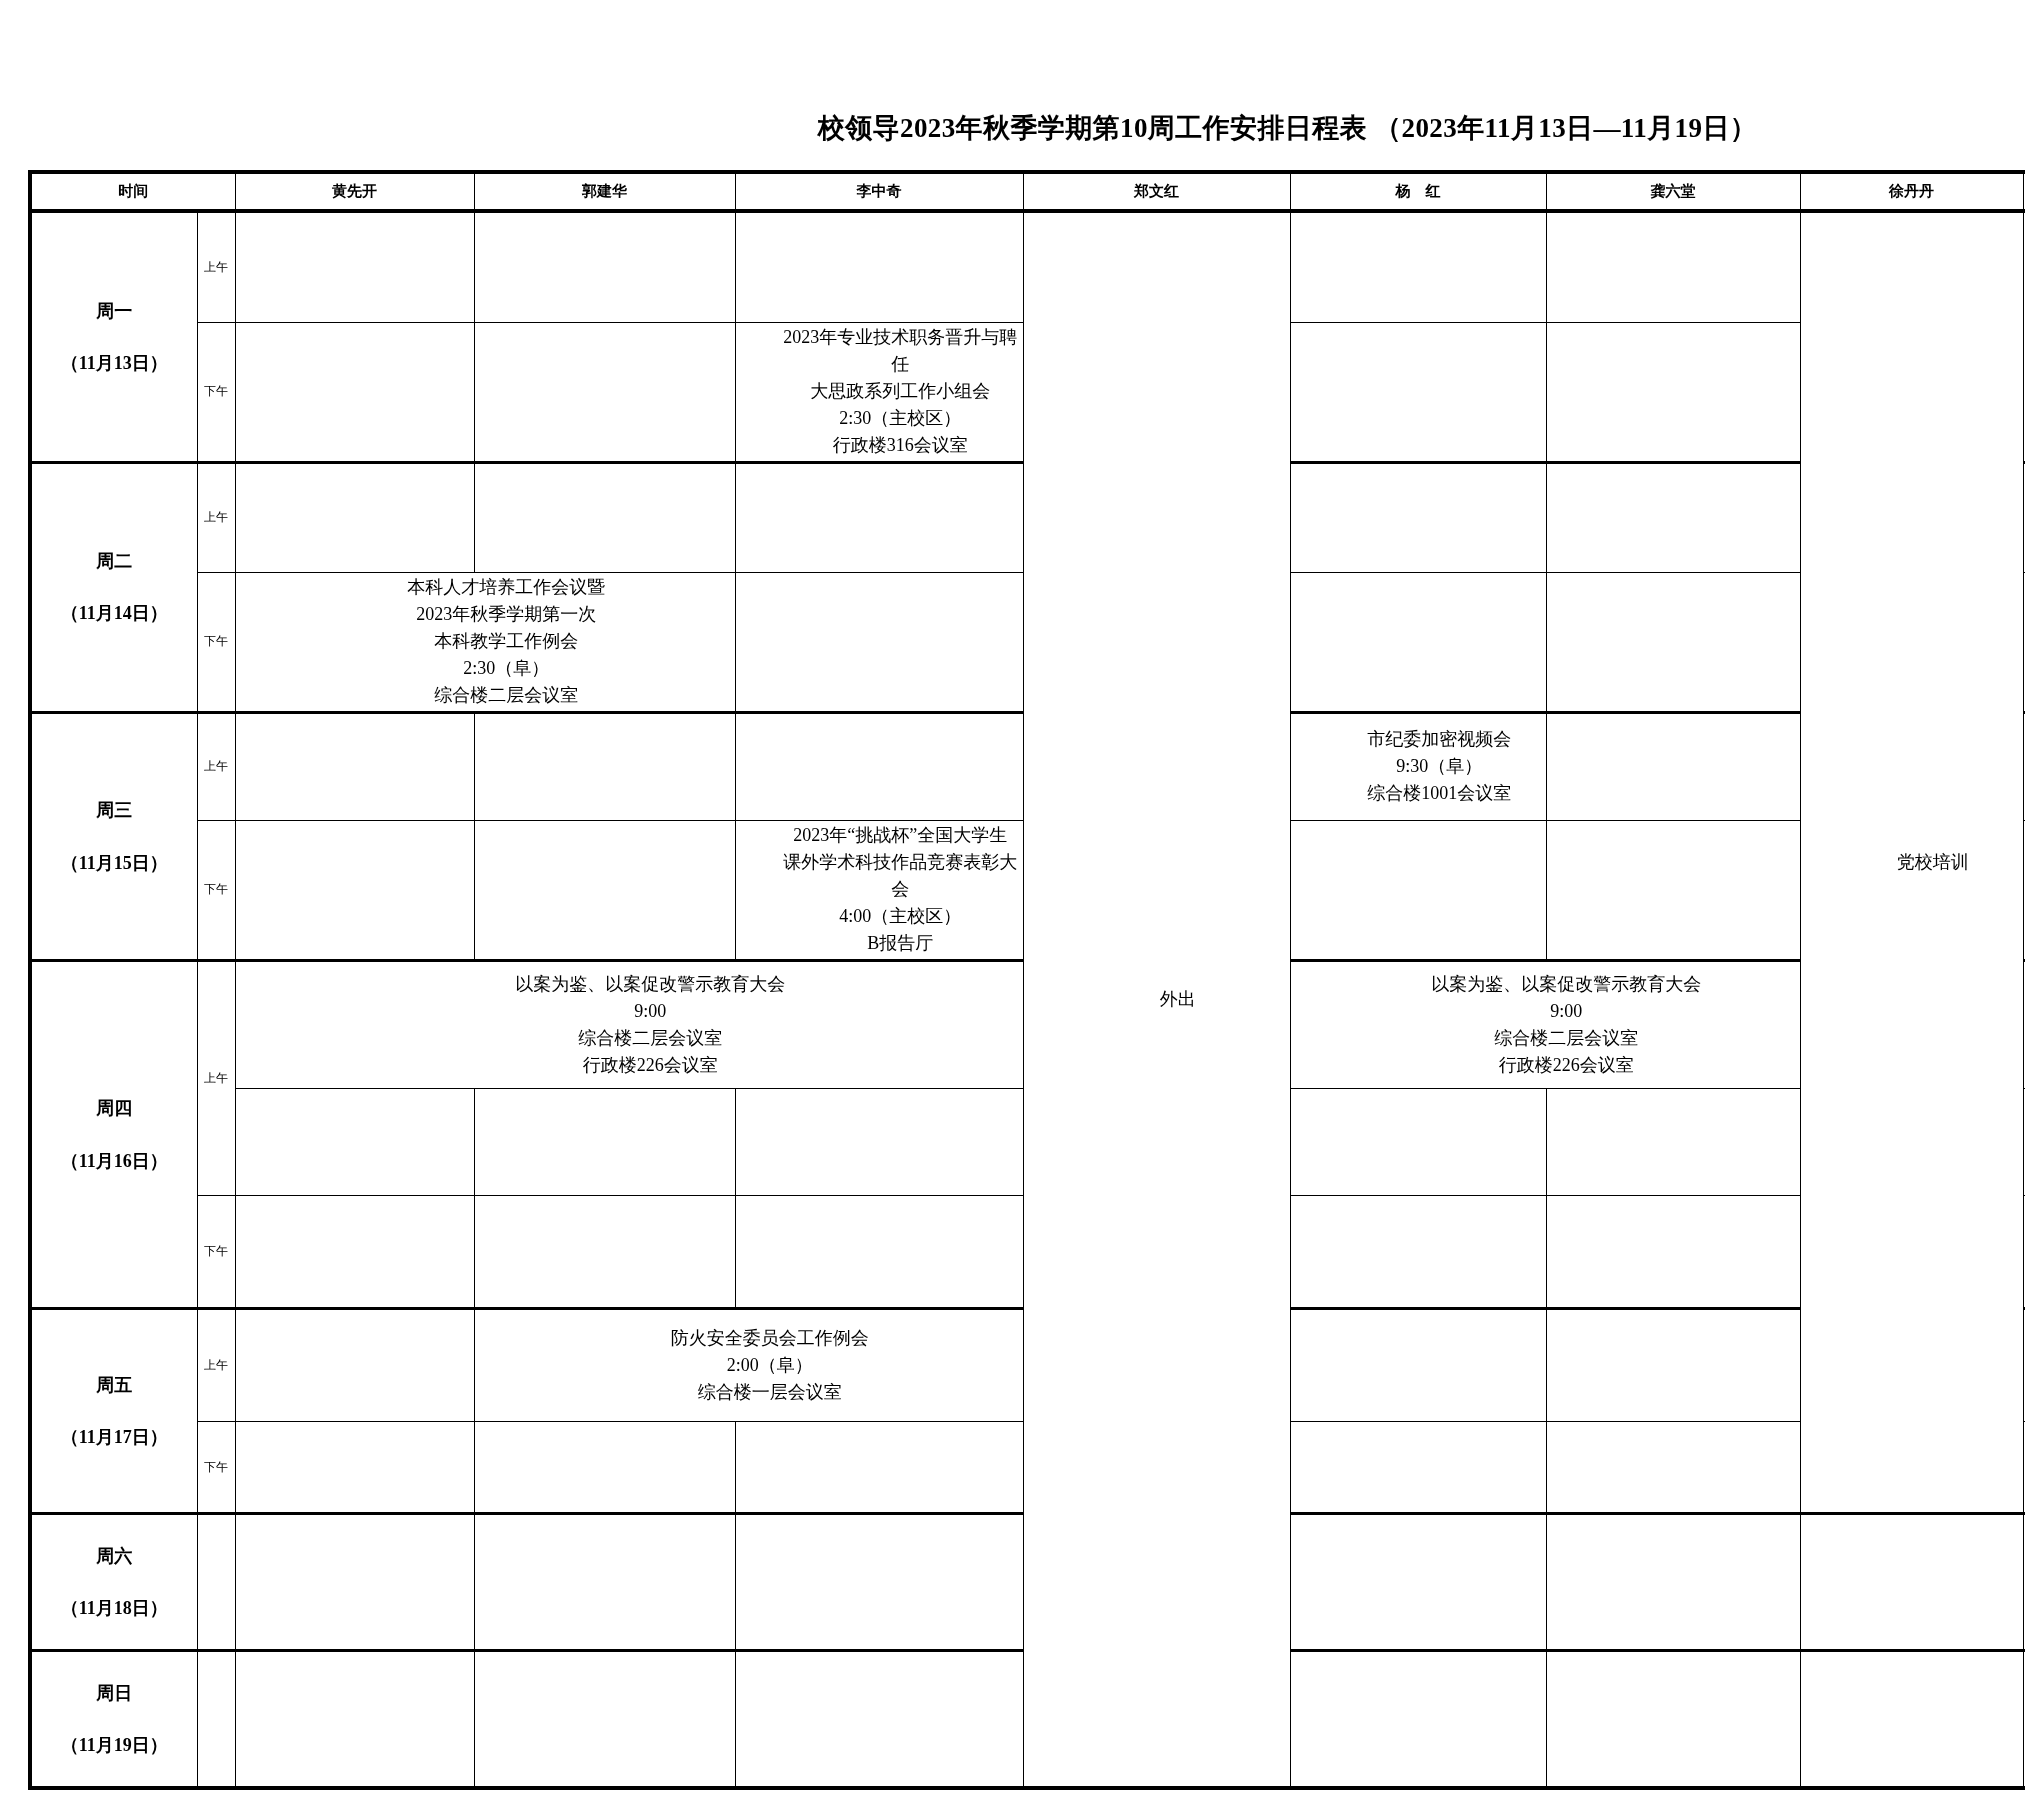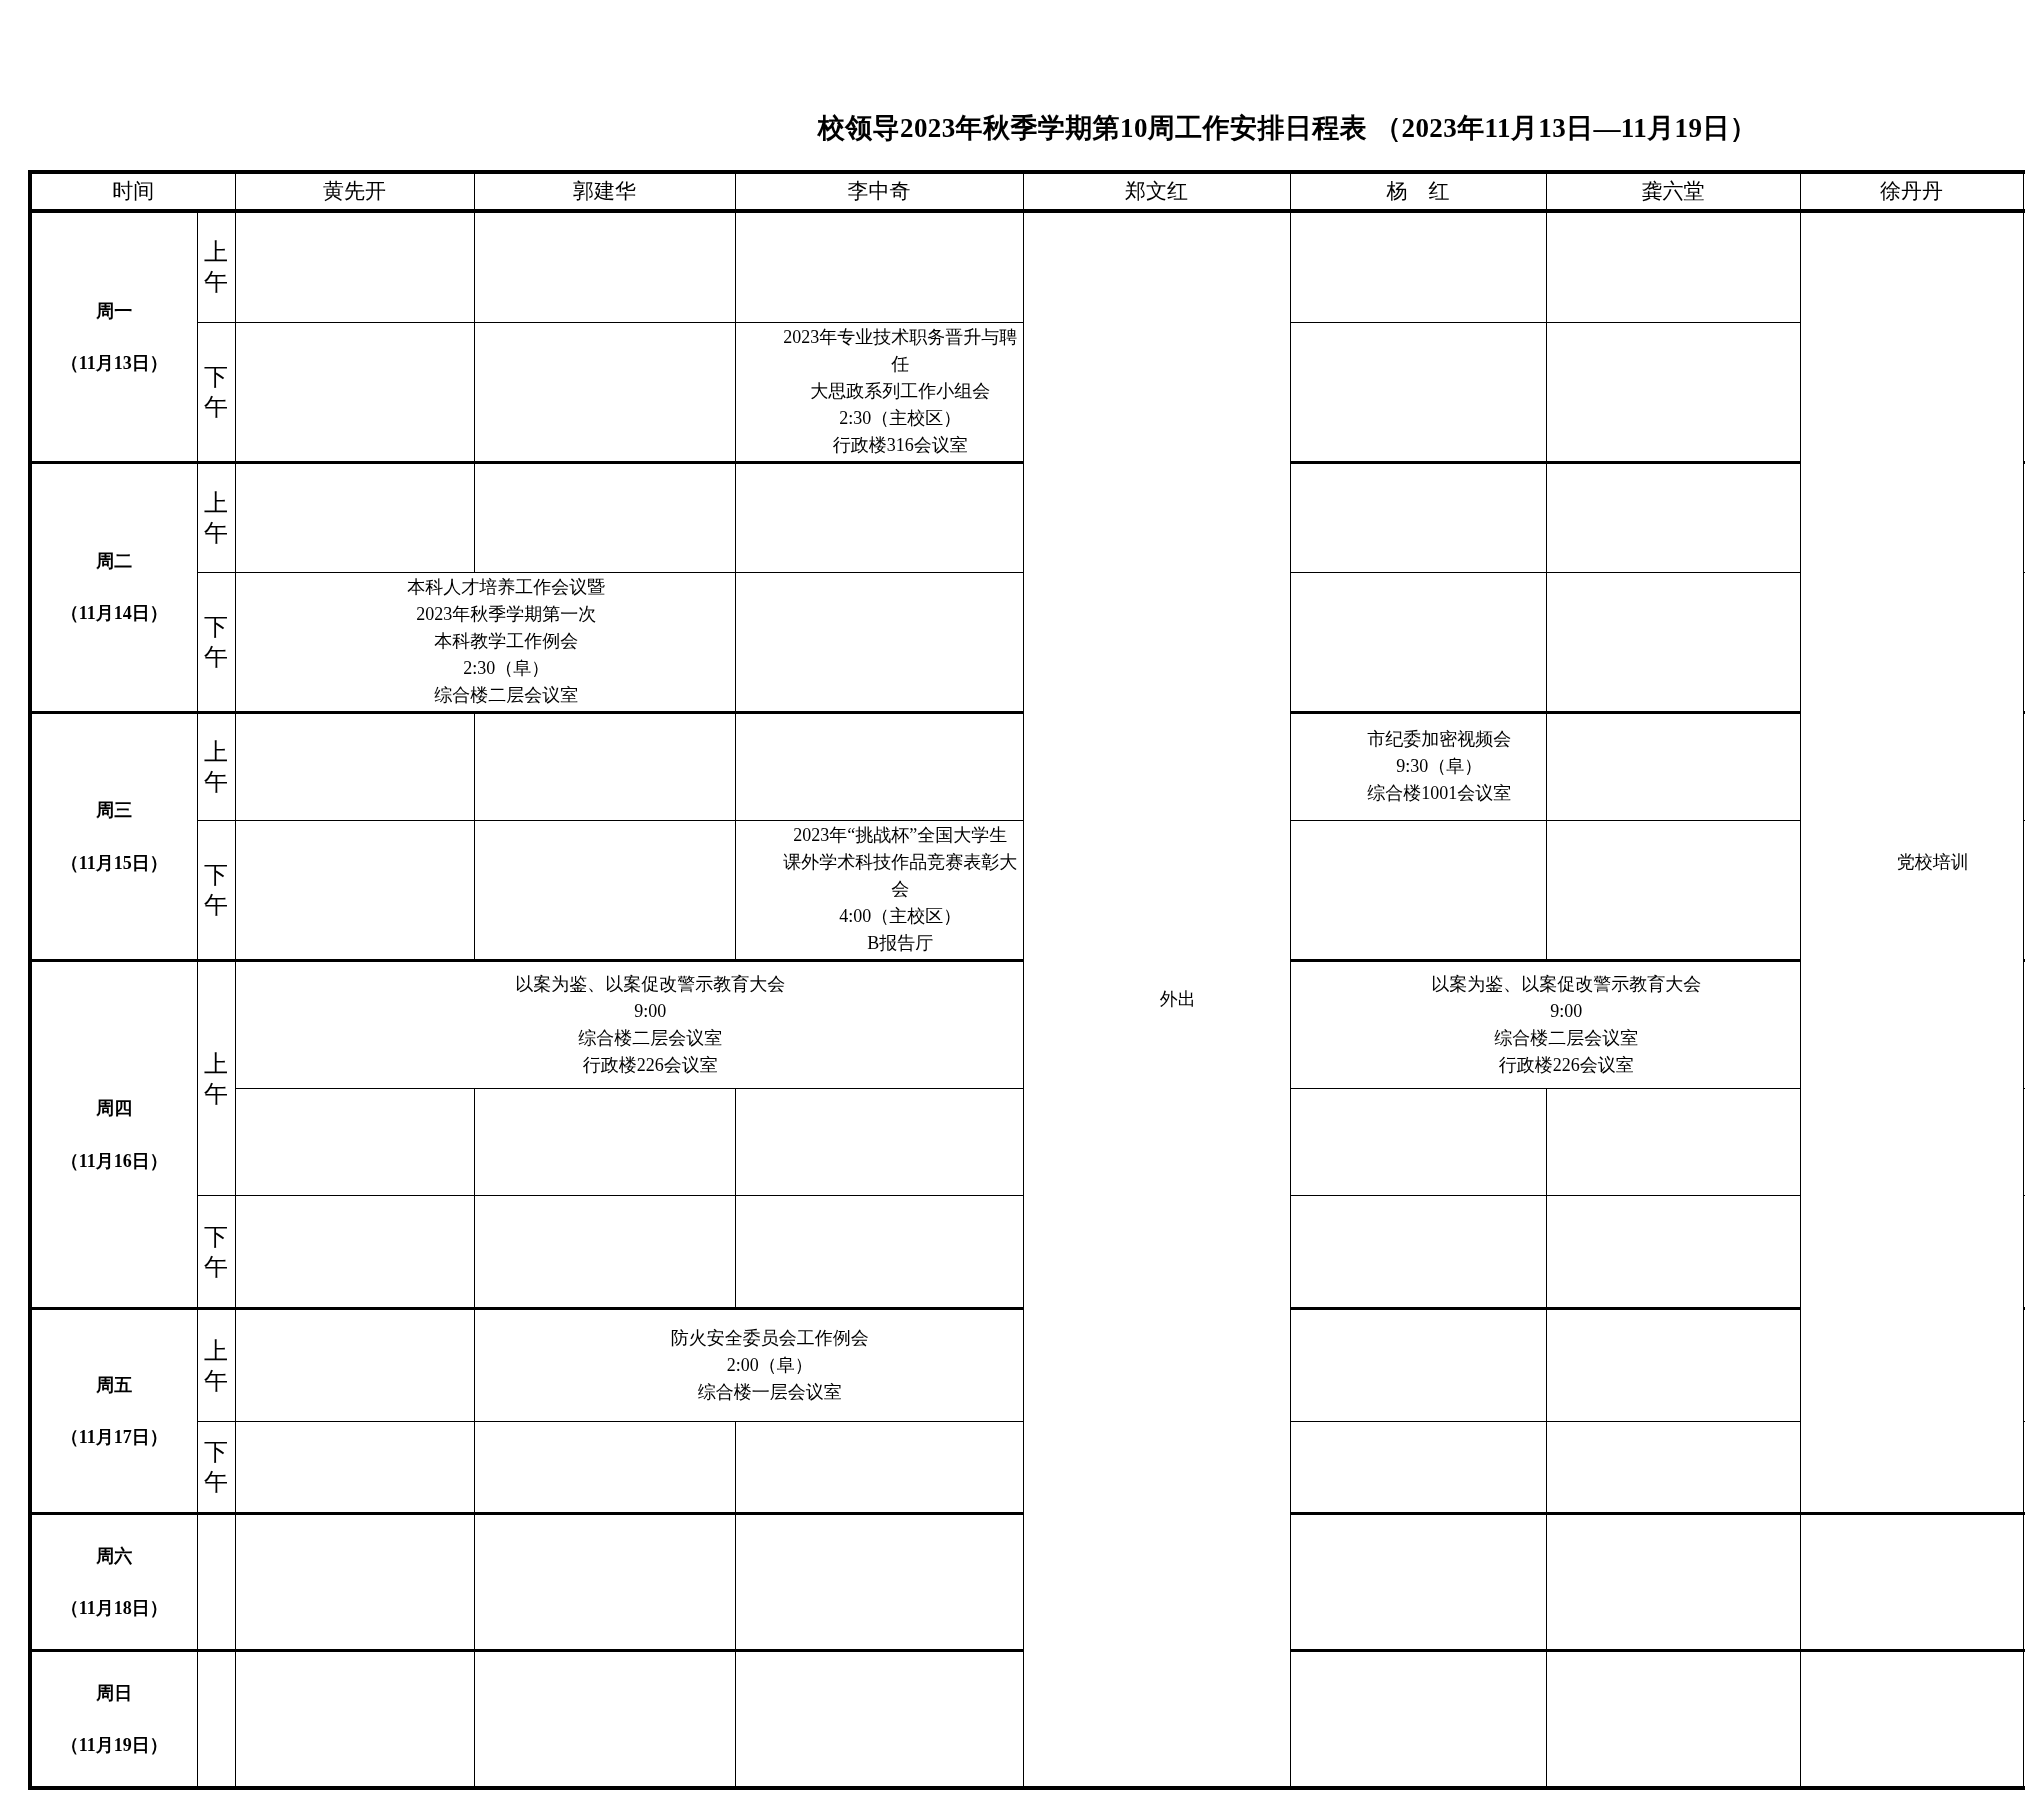--- a/index.html
+++ b/index.html
@@ -22,29 +22,29 @@
   }
   .schedule th,.schedule td{
     border:1.6px solid #000;
     text-align:center;vertical-align:middle;
     font-size:18px;line-height:1.5;
     padding:1.6px 2.4px;
     overflow:hidden;
     white-space:pre-line;
   }
   .schedule th{
-    font-size:21px;font-weight:normal;
+    font-size:15px;font-weight:bold;
     border-bottom:4px solid #000;
     white-space:nowrap;
     text-align:center;
   }
   tr.sep>td{border-top:3.6px solid #000;}
   td.day-cell{font-weight:bold;font-size:18px;line-height:1.45;}
   td.day-cell div{pointer-events:none;}
-  td.period-cell{font-size:24px;line-height:1.25;padding:0.8px 0;}
+  td.period-cell{font-size:12px;line-height:1.25;padding:0.8px 0;}
   td.event-cell{font-size:18px;padding-left:45px;}
 </style>
 </head>
 <body>
 
 <div class="page">
 
   <div class="doc-title">校领导2023年秋季学期第10周工作安排日程表 （2023年11月13日—11月19日）</div>
 
   <table class="schedule">

